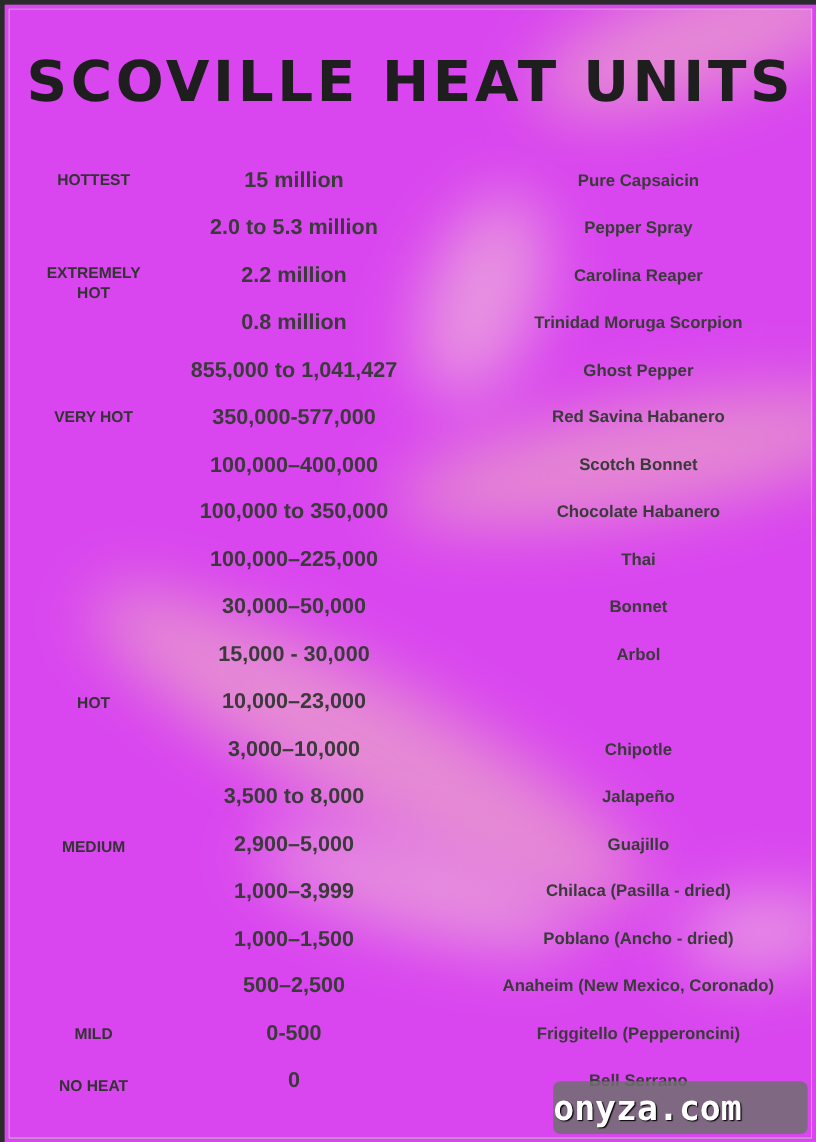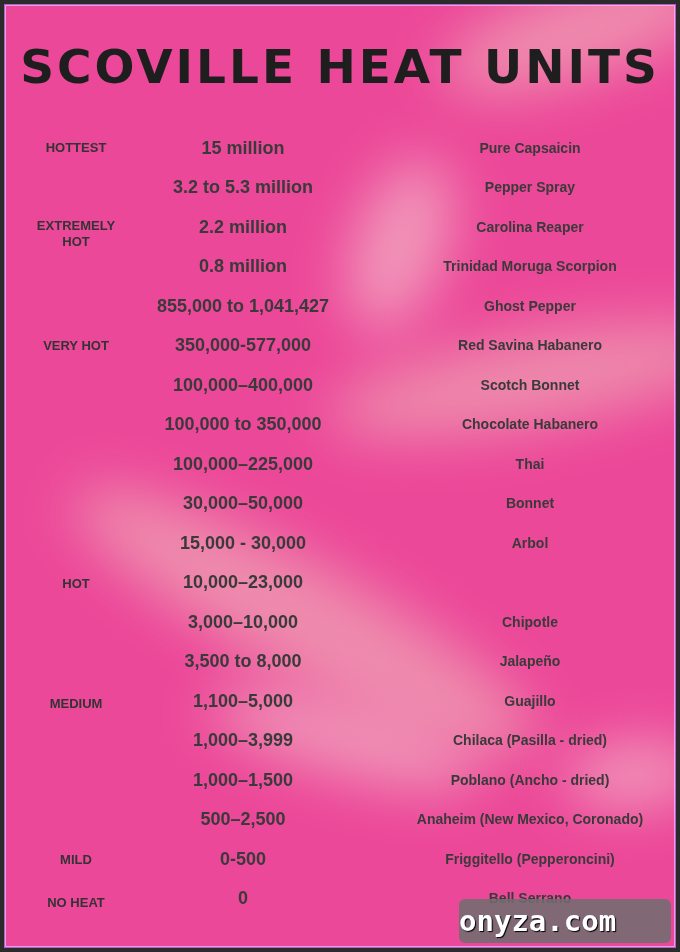--- a/index.html
+++ b/index.html
@@ -6,23 +6,23 @@
     body {
       width: 680px; height: 952px;
       background: #2b2b2b;
       font-family: "Liberation Sans", sans-serif;
       overflow: hidden;
     }
     .frame {
       position: absolute;
       left: 4px; top: 4px;
       width: 670px; height: 942px;
-      background: #ec4899;
+      background: #d946ef;
       overflow: hidden;
-      border: 1px solid #d946ef;
+      border: 3px solid #d946ef;
       box-shadow: inset 0 0 0 1px #bdbdbd;
     }
     
     .blob {
       position: absolute;
       border-radius: 50%;
       filter: blur(28px);
       opacity: 0.55;
     }
     .blob.b1 { left: 430px; top: -20px; width: 300px; height: 90px; background: #f1c5bf; transform: rotate(-18deg); }
@@ -96,21 +96,21 @@
   <div class="title">SCOVILLE HEAT UNITS</div>
 
   <div class="table">
     <div class="row" style="top:4px">
       <div class="cell cat" style="line-height:40px">HOTTEST</div>
       <div class="cell shu">15 million</div>
       <div class="cell pep">Pure Capsaicin</div>
     </div>
     <div class="row" style="top:43px">
       <div class="cell cat"></div>
-      <div class="cell shu">3.2 to 5.3 million</div>
+      <div class="cell shu">2.0 to 5.3 million</div>
       <div class="cell pep">Pepper Spray</div>
     </div>
     <div class="row" style="top:83px">
       <div class="cell cat" style="top:11px; white-space:normal; width:108px; left:5px">EXTREMELY HOT</div>
       <div class="cell shu">2.2 million</div>
       <div class="cell pep">Carolina Reaper</div>
     </div>
     <div class="row" style="top:122px">
       <div class="cell cat"></div>
       <div class="cell shu">0.8 million</div>
@@ -160,21 +160,21 @@
       <div class="cell shu">3,000–10,000</div>
       <div class="cell pep">Chipotle</div>
     </div>
     <div class="row" style="top:517px">
       <div class="cell cat"></div>
       <div class="cell shu">3,500 to 8,000</div>
       <div class="cell pep">Jalapeño</div>
     </div>
     <div class="row" style="top:557px">
       <div class="cell cat" style="line-height:46px">MEDIUM</div>
-      <div class="cell shu">1,100–5,000</div>
+      <div class="cell shu">2,900–5,000</div>
       <div class="cell pep">Guajillo</div>
     </div>
     <div class="row" style="top:596px">
       <div class="cell cat"></div>
       <div class="cell shu">1,000–3,999</div>
       <div class="cell pep">Chilaca (Pasilla - dried)</div>
     </div>
     <div class="row" style="top:636px">
       <div class="cell cat"></div>
       <div class="cell shu">1,000–1,500</div>

